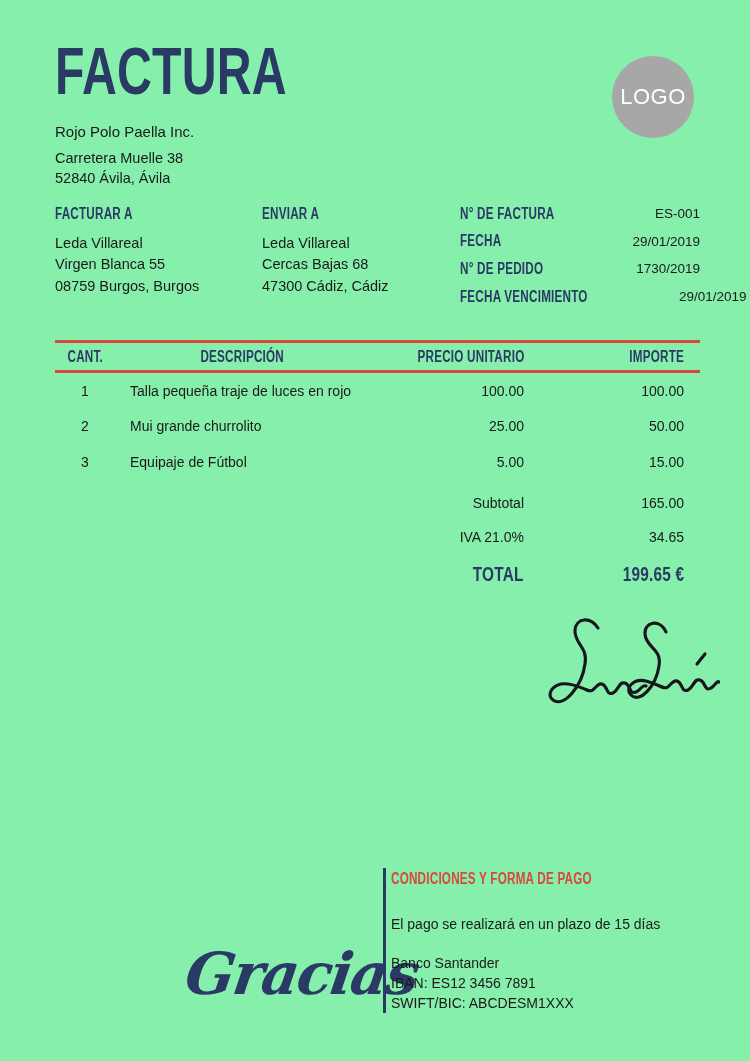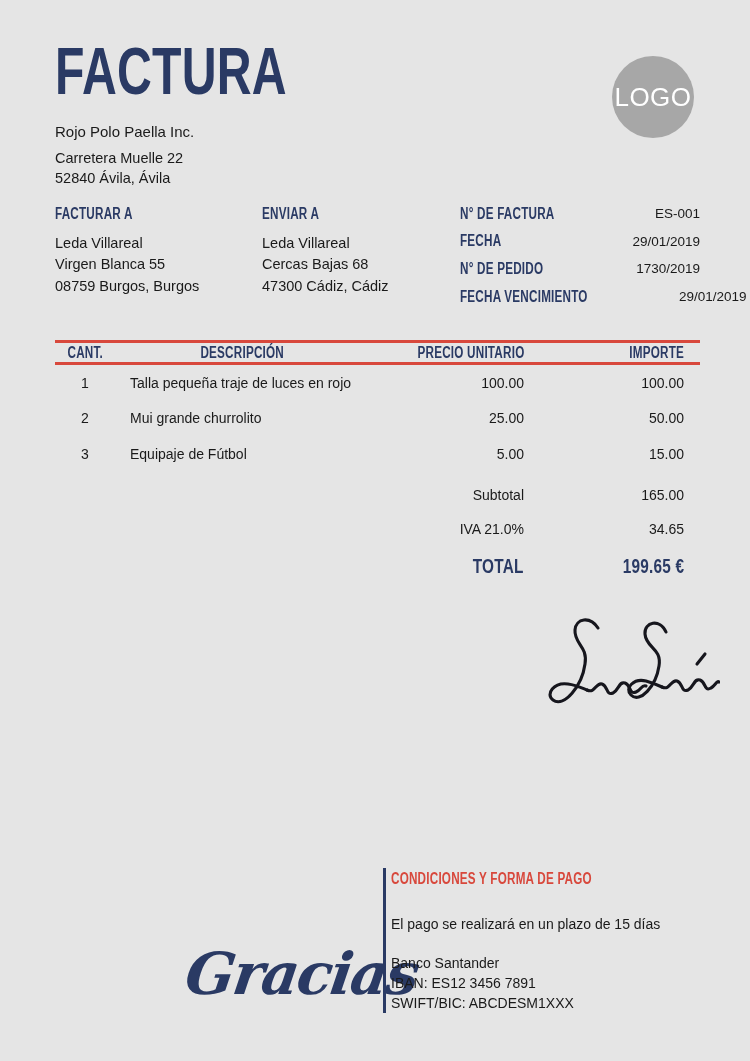--- a/index.html
+++ b/index.html
@@ -4,57 +4,57 @@
 <style>
   :root{
     --navy:#2a3a64;
     --red:#d8483c;
     --logo-gray:#a7a7a7;
     --ink:#1a1a1a;
   }
   *{box-sizing:border-box;margin:0;padding:0;}
   body{background:#ffffff;font-family:"Liberation Sans",sans-serif;}
   .page{
-    position:relative;width:750px;height:1061px;background:#e5e5e5;
+    position:relative;width:750px;height:1061px;background:#86efac;
     color:var(--ink);overflow:hidden;
   }
   
   .cond{
     display:inline-block;font-weight:700;color:var(--navy);
     transform:scaleX(0.73);transform-origin:0 50%;white-space:nowrap;
     letter-spacing:.3px;
   }
   .cond.origin-right{transform-origin:100% 50%;}
   .cond.origin-center{transform-origin:50% 50%;}
   .cond.red{color:var(--red);}
 
   .invoice-title{position:absolute;left:55px;top:38px;font-size:66px;line-height:1;}
   .logo{
     position:absolute;left:612px;top:56px;width:82px;height:82px;border-radius:50%;
     background:var(--logo-gray);display:flex;align-items:center;justify-content:center;
-    color:#fff;font-size:26px;letter-spacing:.5px;
+    color:#fff;font-size:22px;letter-spacing:.5px;
   }
 
   .company{position:absolute;left:55px;top:122px;font-size:14.5px;line-height:20px;}
   .company .name{font-weight:400;font-size:15px;margin-bottom:6px;}
 
   .addr-col{position:absolute;top:203px;font-size:14.5px;line-height:21.5px;}
   .addr-col .heading{font-size:16px;margin-bottom:8px;}
   .addr-bill{left:55px;}
   .addr-ship{left:262px;}
 
   .meta{position:absolute;left:460px;top:200px;width:240px;}
   .meta-row{display:flex;justify-content:space-between;align-items:center;height:27.6px;gap:44px;}
   .meta-row .label{font-size:16px;}
   .meta-row .value{font-size:13.5px;color:var(--ink);}
 
   .items{position:absolute;left:55px;top:340px;width:645px;}
   .rule{height:3px;background:var(--red);}
   .tgrid{display:grid;grid-template-columns:60px 255px 160px 170px;align-items:center;}
-  .thead{height:19px;}
+  .thead{height:27px;}
   .thead .cell{font-size:16px;}
   .cell-qty{text-align:center;}
   .cell-desc{text-align:center;}
   .cell-price{text-align:right;padding-right:6px;}
   .cell-amount{text-align:right;padding-right:16px;}
   .trow{height:35.5px;font-size:14px;}
   .trow .cell-desc{text-align:left;padding-left:15px;}
   .tsummary{margin-top:6px;}
   .srow{display:grid;grid-template-columns:475px 170px;align-items:center;height:34px;font-size:14px;}
   .srow .slabel{text-align:right;padding-right:6px;}
@@ -82,21 +82,21 @@
 
 <div class="page">
 
   <div class="invoice-title cond">FACTURA</div>
   <div class="logo">
     <span>LOGO</span>
   </div>
 
   <div class="company">
     <div class="name">Rojo Polo Paella Inc.</div>
-    <div>Carretera Muelle 22</div>
+    <div>Carretera Muelle 38</div>
     <div>52840 Ávila, Ávila</div>
   </div>
 
   <div class="addr-col addr-bill">
     <div class="heading"><span class="cond">FACTURAR A</span></div>
     <div>Leda Villareal</div>
     <div>Virgen Blanca 55</div>
     <div>08759 Burgos, Burgos</div>
   </div>
 

